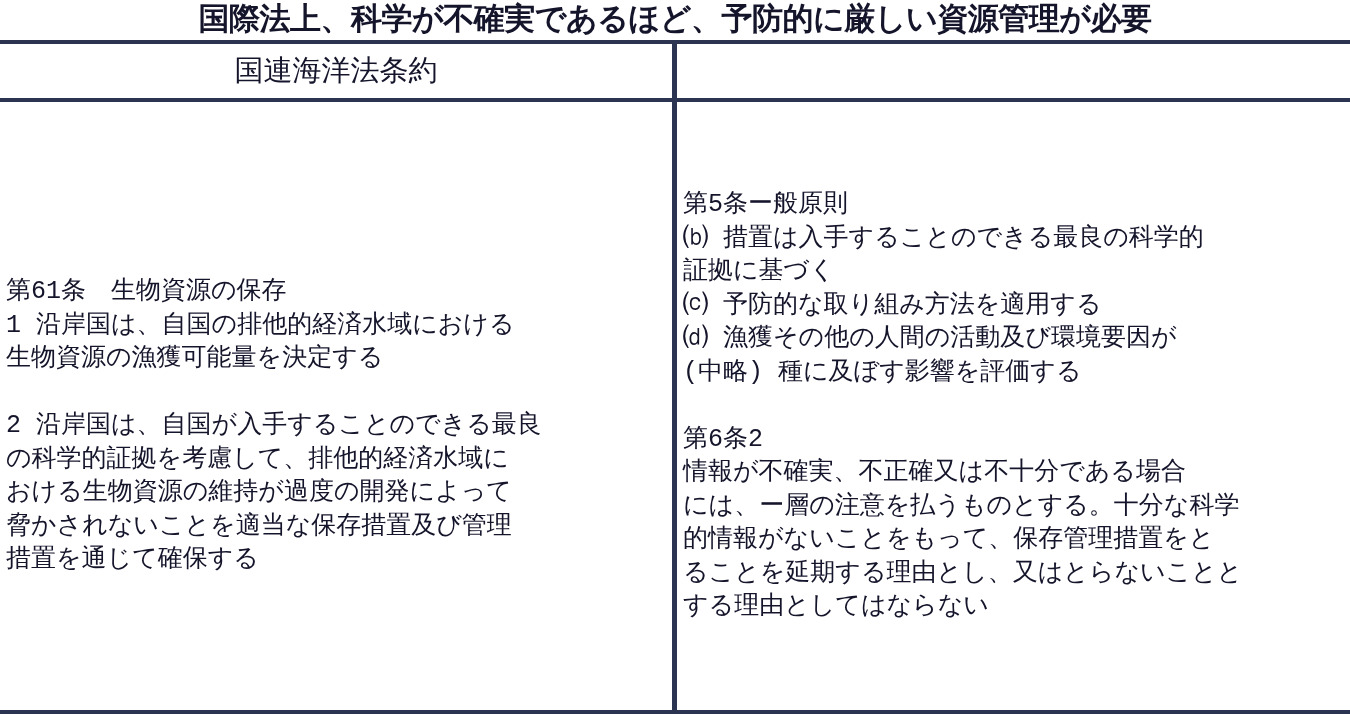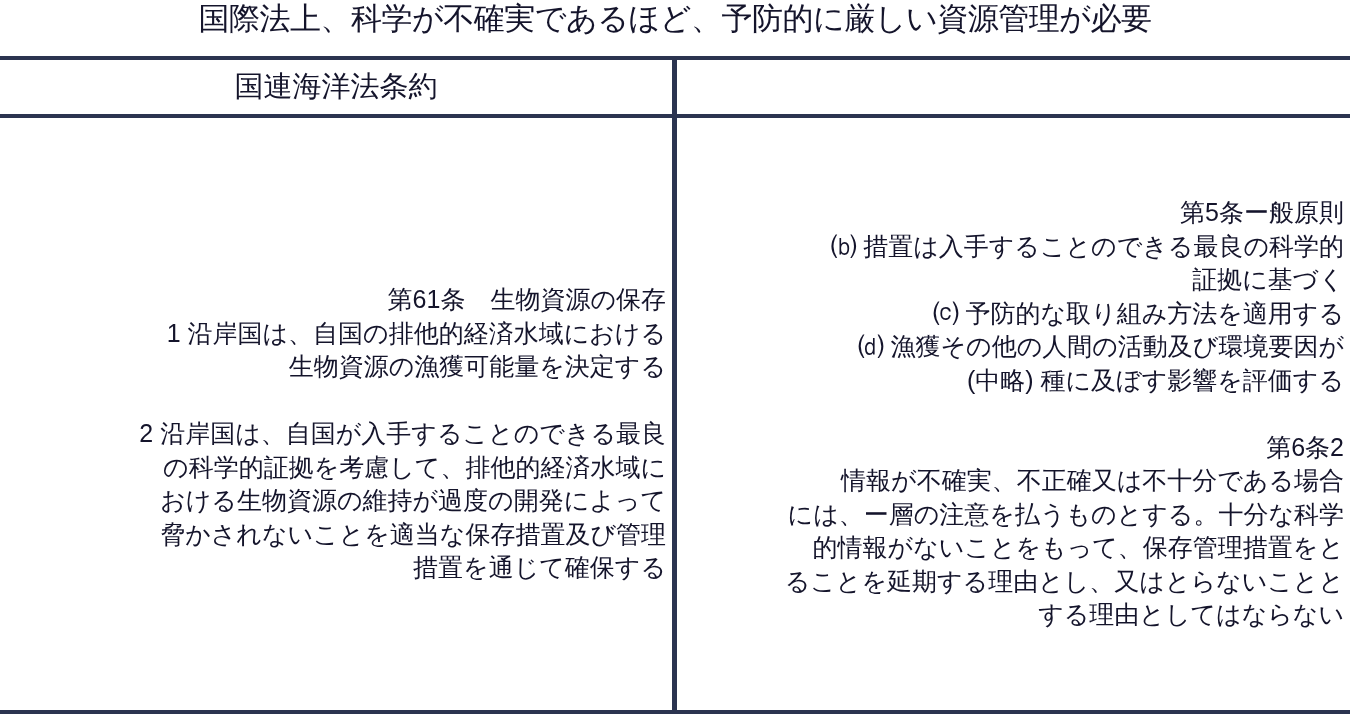--- a/index.html
+++ b/index.html
@@ -17,24 +17,24 @@
   .slide {
     width: 1350px;
     height: 714px;
     box-sizing: border-box;
     display: flex;
     flex-direction: column;
   }
   .slide-title {
     text-align: center;
     font-size: 31px;
-    font-weight: normal;
+    font-weight: bold;
     letter-spacing: -0.5px;
     line-height: 1.1;
-    padding: 2px 0 20px 0;
+    padding: 2px 0 4px 0;
     color: #14142b;
     white-space: nowrap;
   }
   .table {
     flex: 1;
     display: flex;
     flex-direction: column;
     border-top: 4px solid #2b3450;
     border-bottom: 4px solid #2b3450;
     box-sizing: border-box;
@@ -48,21 +48,22 @@
   .body-row {
     display: flex;
     flex: 1;
     min-height: 0;
   }
   .cell {
     box-sizing: border-box;
     display: flex;
     align-items: center;
     justify-content: center;
-    text-align: right;
+    text-align: left;
+    font-family: Liberation Mono, monospace;
   }
   .col-left {
     flex: 0 0 672px;
     width: 672px;
   }
   .col-right {
     flex: 1;
   }
   .divider-v {
     flex: 0 0 5px;

